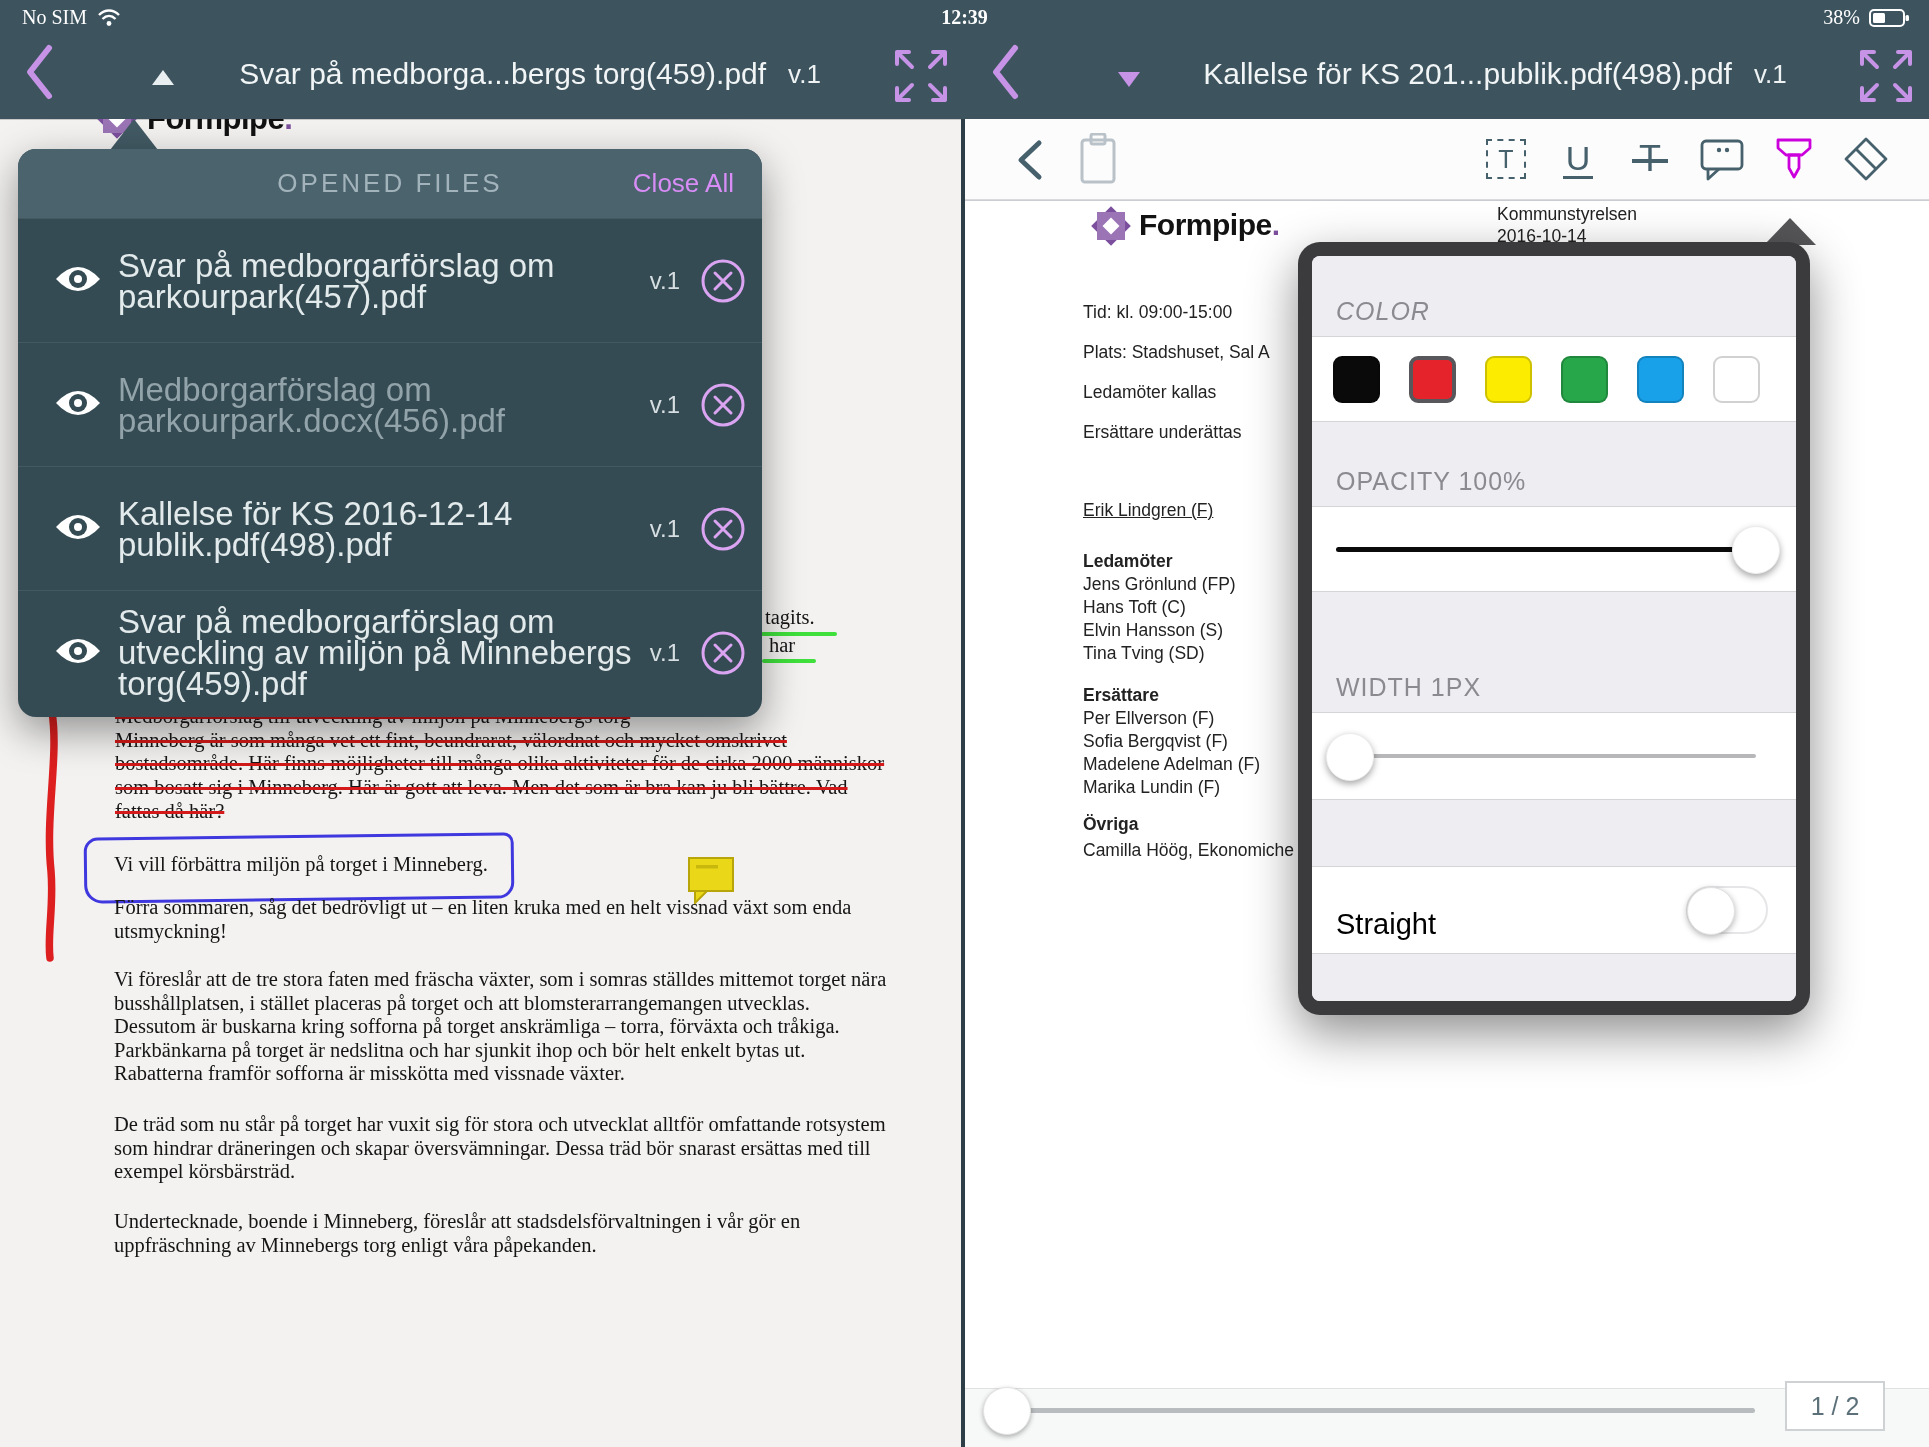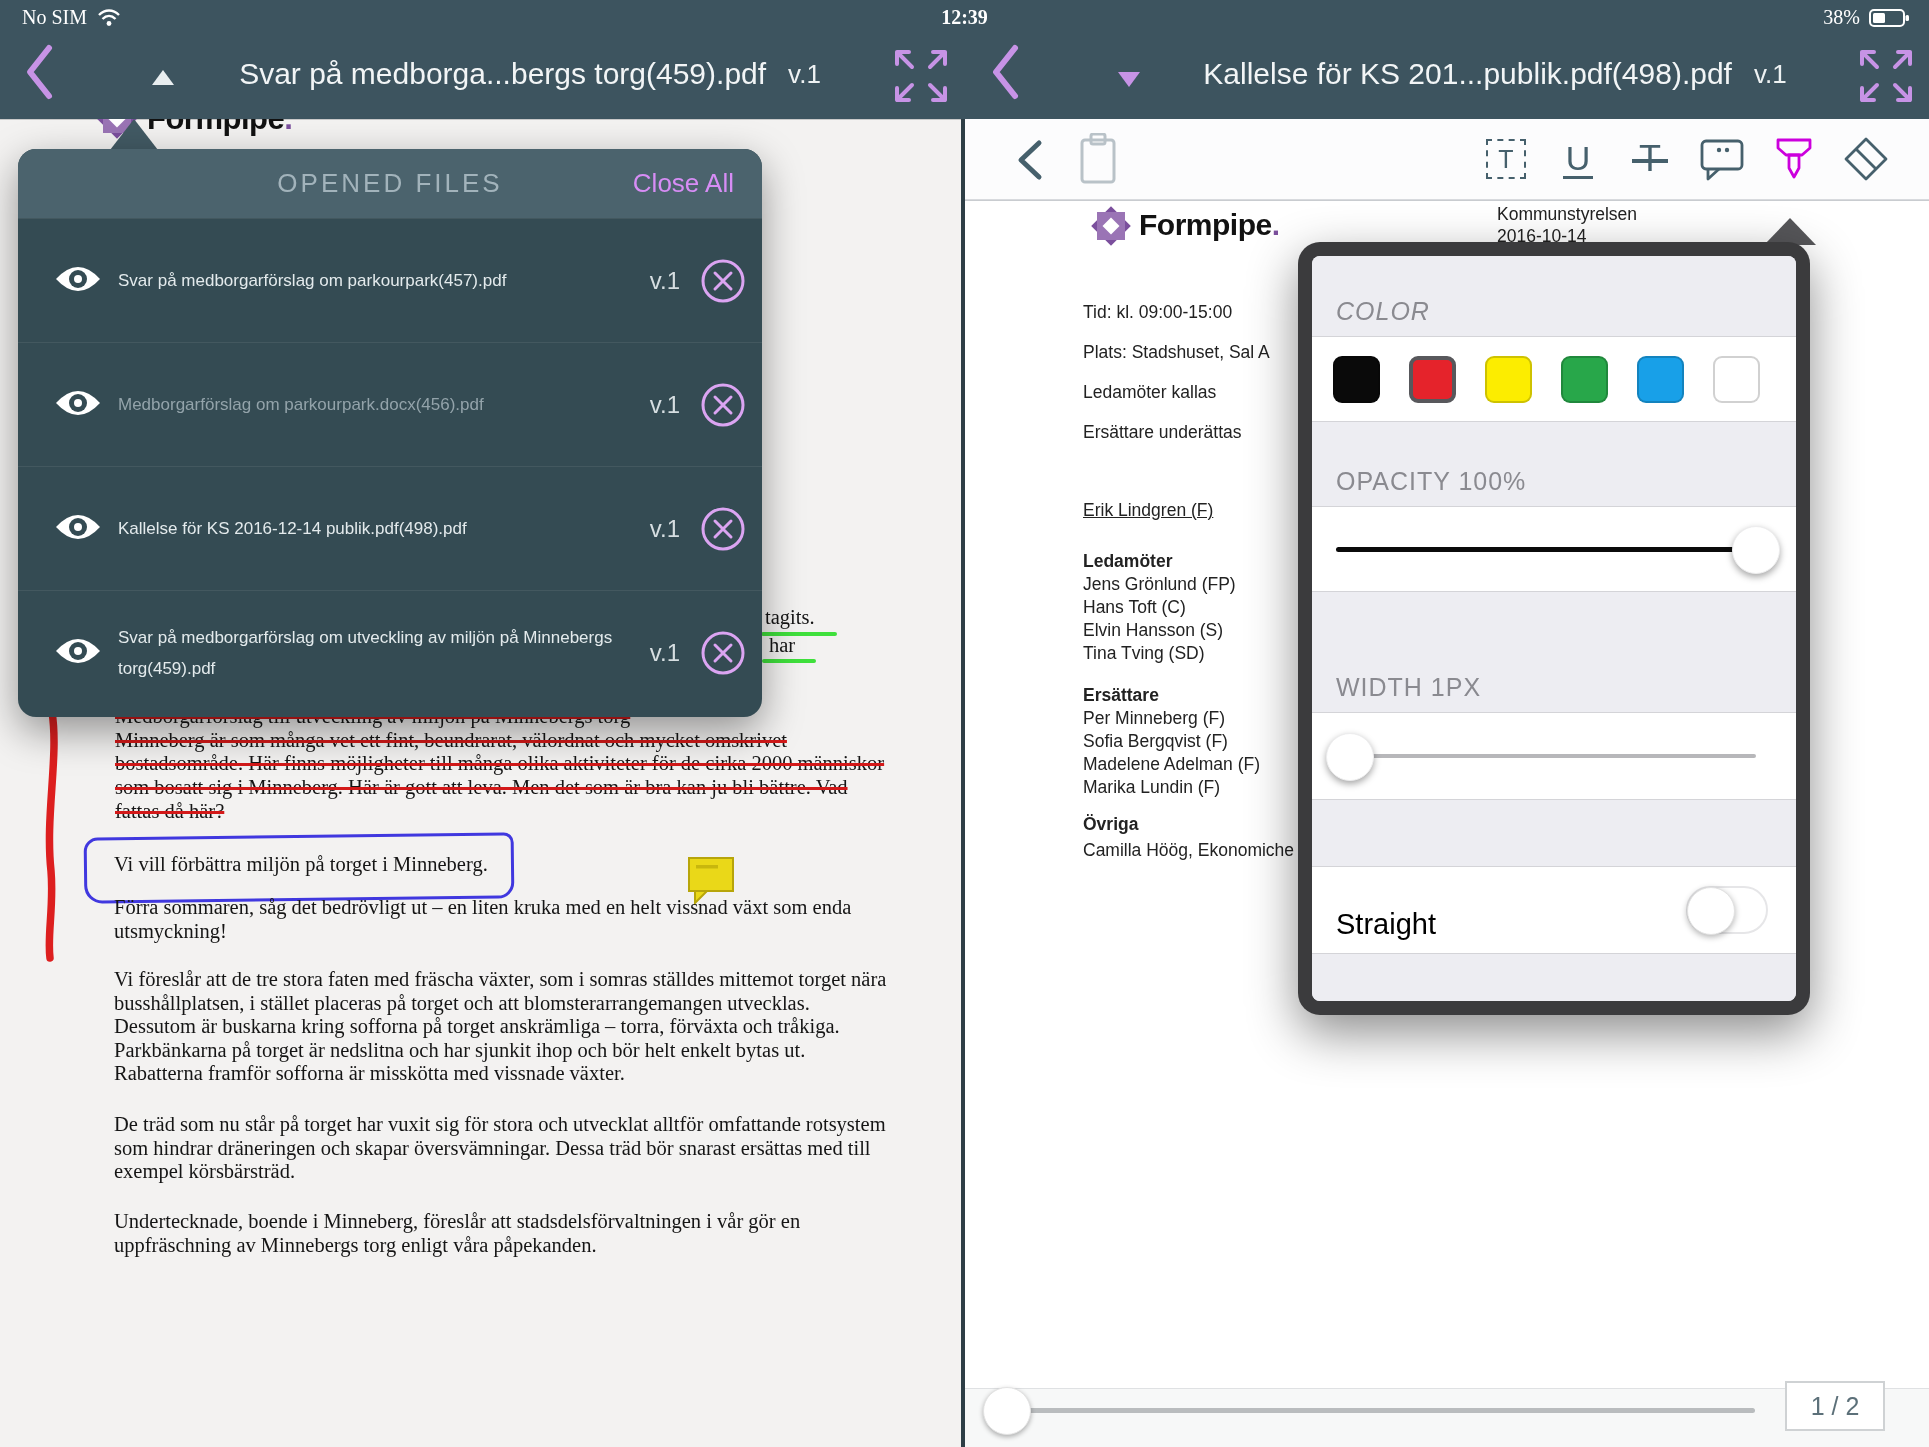--- a/index.html
+++ b/index.html
@@ -38,21 +38,21 @@
   
   #panel-tail{left:110px;top:119px;width:0;height:0;border-left:24px solid transparent;border-right:24px solid transparent;border-bottom:31px solid #425a64;z-index:15;}
   #opened-panel{left:18px;top:149px;width:744px;height:568px;border-radius:18px;overflow:hidden;z-index:15;
      box-shadow:0 14px 40px rgba(0,0,0,.4);background:#344b53;display:flex;flex-direction:column;}
   #panel-header{height:69px;background:#4b636d;position:relative;display:flex;align-items:center;justify-content:center;flex:none;}
   #panel-title{color:#a2b3bb;font-size:26px;letter-spacing:3px;}
   #close-all{position:absolute;right:28px;top:0;height:69px;display:flex;align-items:center;color:#d78df5;font-size:26px;}
   .file-row{height:124px;display:flex;align-items:center;padding:0 16px 0 36px;border-top:1px solid #43585f;box-sizing:border-box;}
   .file-row:first-child{border-top:none;}
   .file-eye{width:64px;flex:none;}
-  .file-name{flex:1;color:#e3eaec;font-size:17px;line-height:31px;padding-right:10px;}
+  .file-name{flex:1;color:#e3eaec;font-size:33px;line-height:31px;padding-right:10px;}
   .file-row.dimmed .file-name{color:#93a3aa;}
   .file-ver{color:#d6dee1;font-size:24px;margin-right:20px;}
   .circle-x{width:46px;height:46px;flex:none;}
 
   
   #blue-box{left:84px;top:834px;width:424px;height:60px;border:3px solid #4038df;border-radius:14px 10px 16px 18px;transform:rotate(-0.7deg);}
 
   
   #rt-toolbar{left:965px;top:119px;width:964px;height:80px;background:#fcfcfd;border-bottom:1px solid #d8dade;z-index:5;}
   #rt-tool-icons{position:absolute;right:40px;top:0;height:80px;display:flex;gap:26px;align-items:center;}
@@ -201,21 +201,21 @@
 
     <div class="rdoc-text abs" style="left:118px;top:298px;text-decoration:underline;">Erik Lindgren (F)</div>
 
     <div class="rdoc-text rdoc-bold abs" style="left:118px;top:349px;">Ledamöter</div>
     <div class="rdoc-text abs" style="left:118px;top:372px;">Jens Grönlund (FP)</div>
     <div class="rdoc-text abs" style="left:118px;top:395px;">Hans Toft (C)</div>
     <div class="rdoc-text abs" style="left:118px;top:418px;">Elvin Hansson (S)</div>
     <div class="rdoc-text abs" style="left:118px;top:441px;">Tina Tving (SD)</div>
 
     <div class="rdoc-text rdoc-bold abs" style="left:118px;top:483px;">Ersättare</div>
-    <div class="rdoc-text abs" style="left:118px;top:506px;">Per Minneberg (F)</div>
+    <div class="rdoc-text abs" style="left:118px;top:506px;">Per Ellverson (F)</div>
     <div class="rdoc-text abs" style="left:118px;top:529px;">Sofia Bergqvist (F)</div>
     <div class="rdoc-text abs" style="left:118px;top:552px;">Madelene Adelman (F)</div>
     <div class="rdoc-text abs" style="left:118px;top:575px;">Marika Lundin (F)</div>
 
     <div class="rdoc-text rdoc-bold abs" style="left:118px;top:612px;">Övriga</div>
     <div class="rdoc-text abs" style="left:118px;top:638px;">Camilla Höög, Ekonomiche</div>
   </div>
 
   <div id="rt-bottombar" class="abs">
     <div id="page-track"></div>

